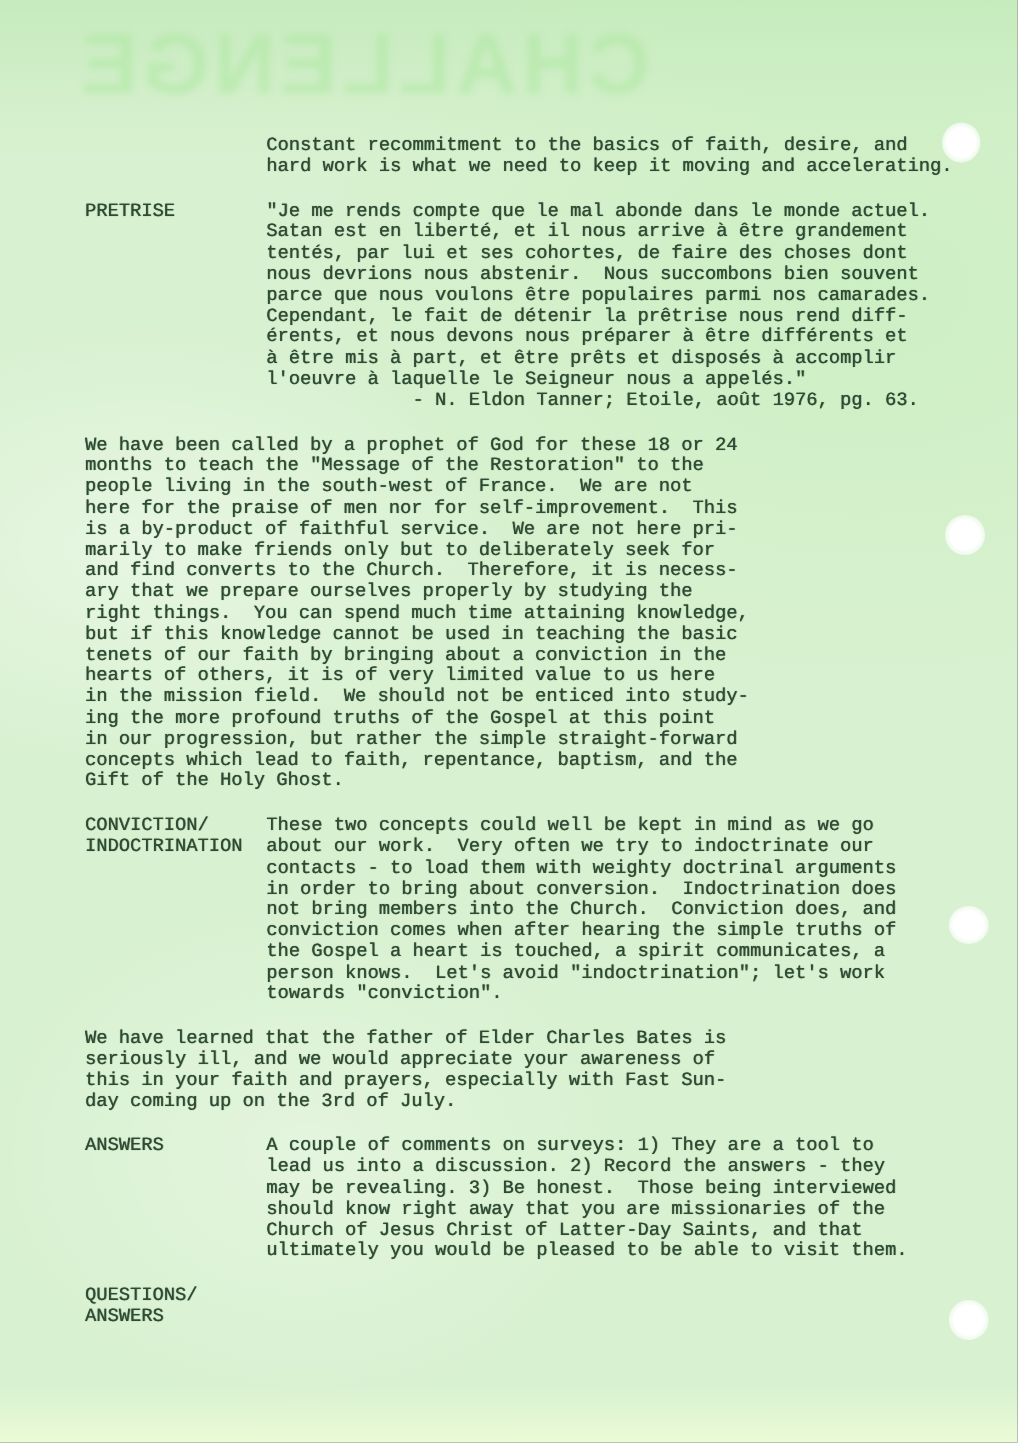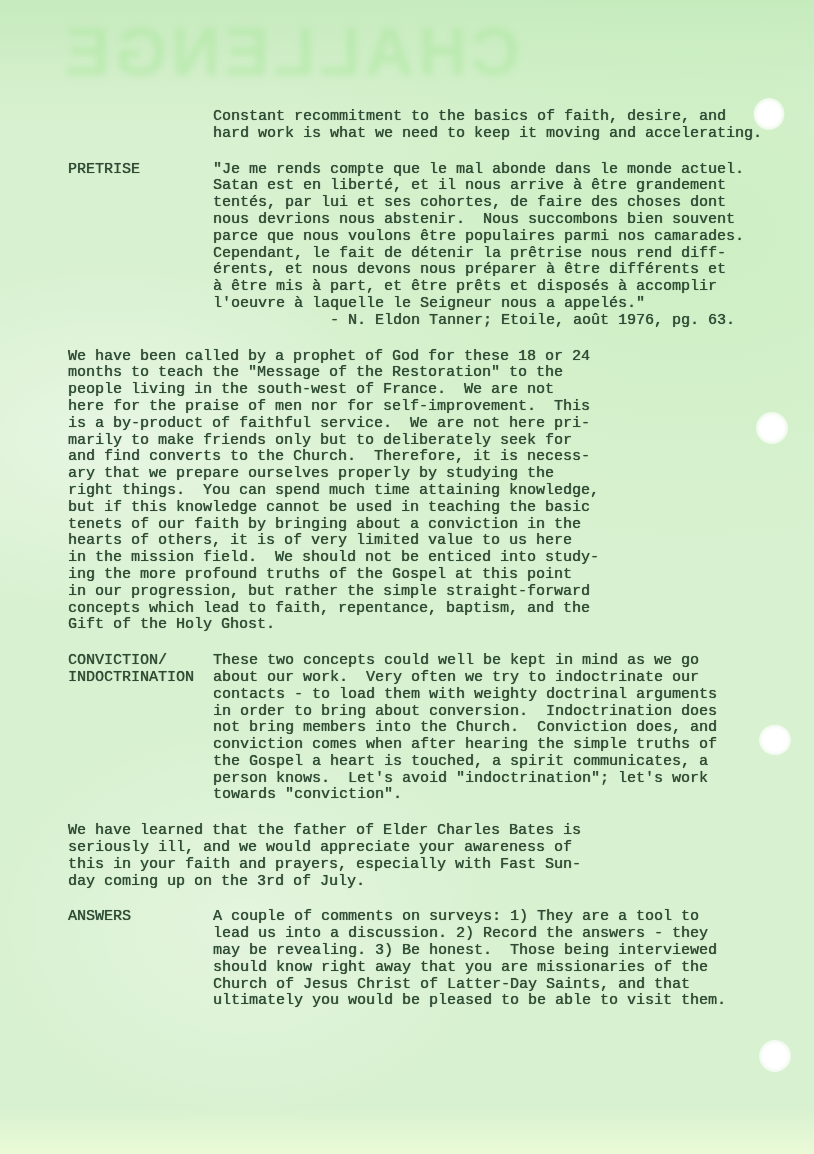--- a/index.html
+++ b/index.html
@@ -117,20 +117,22 @@
       <div class="section-label">ANSWERS</div>
       <div class="section-body">A couple of comments on surveys: 1) They are a tool to
 lead us into a discussion. 2) Record the answers - they
 may be revealing. 3) Be honest.  Those being interviewed
 should know right away that you are missionaries of the
 Church of Jesus Christ of Latter-Day Saints, and that
 ultimately you would be pleased to be able to visit them.</div>
     </div>
 
     <div class="section">
+      <div class="section-label">QUESTIONS/
+ANSWERS</div>
     </div>
   </div>
 
   <div class="hole hole-1"></div>
   <div class="hole hole-2"></div>
   <div class="hole hole-3"></div>
   <div class="hole hole-4"></div>
 
 </div>
 

